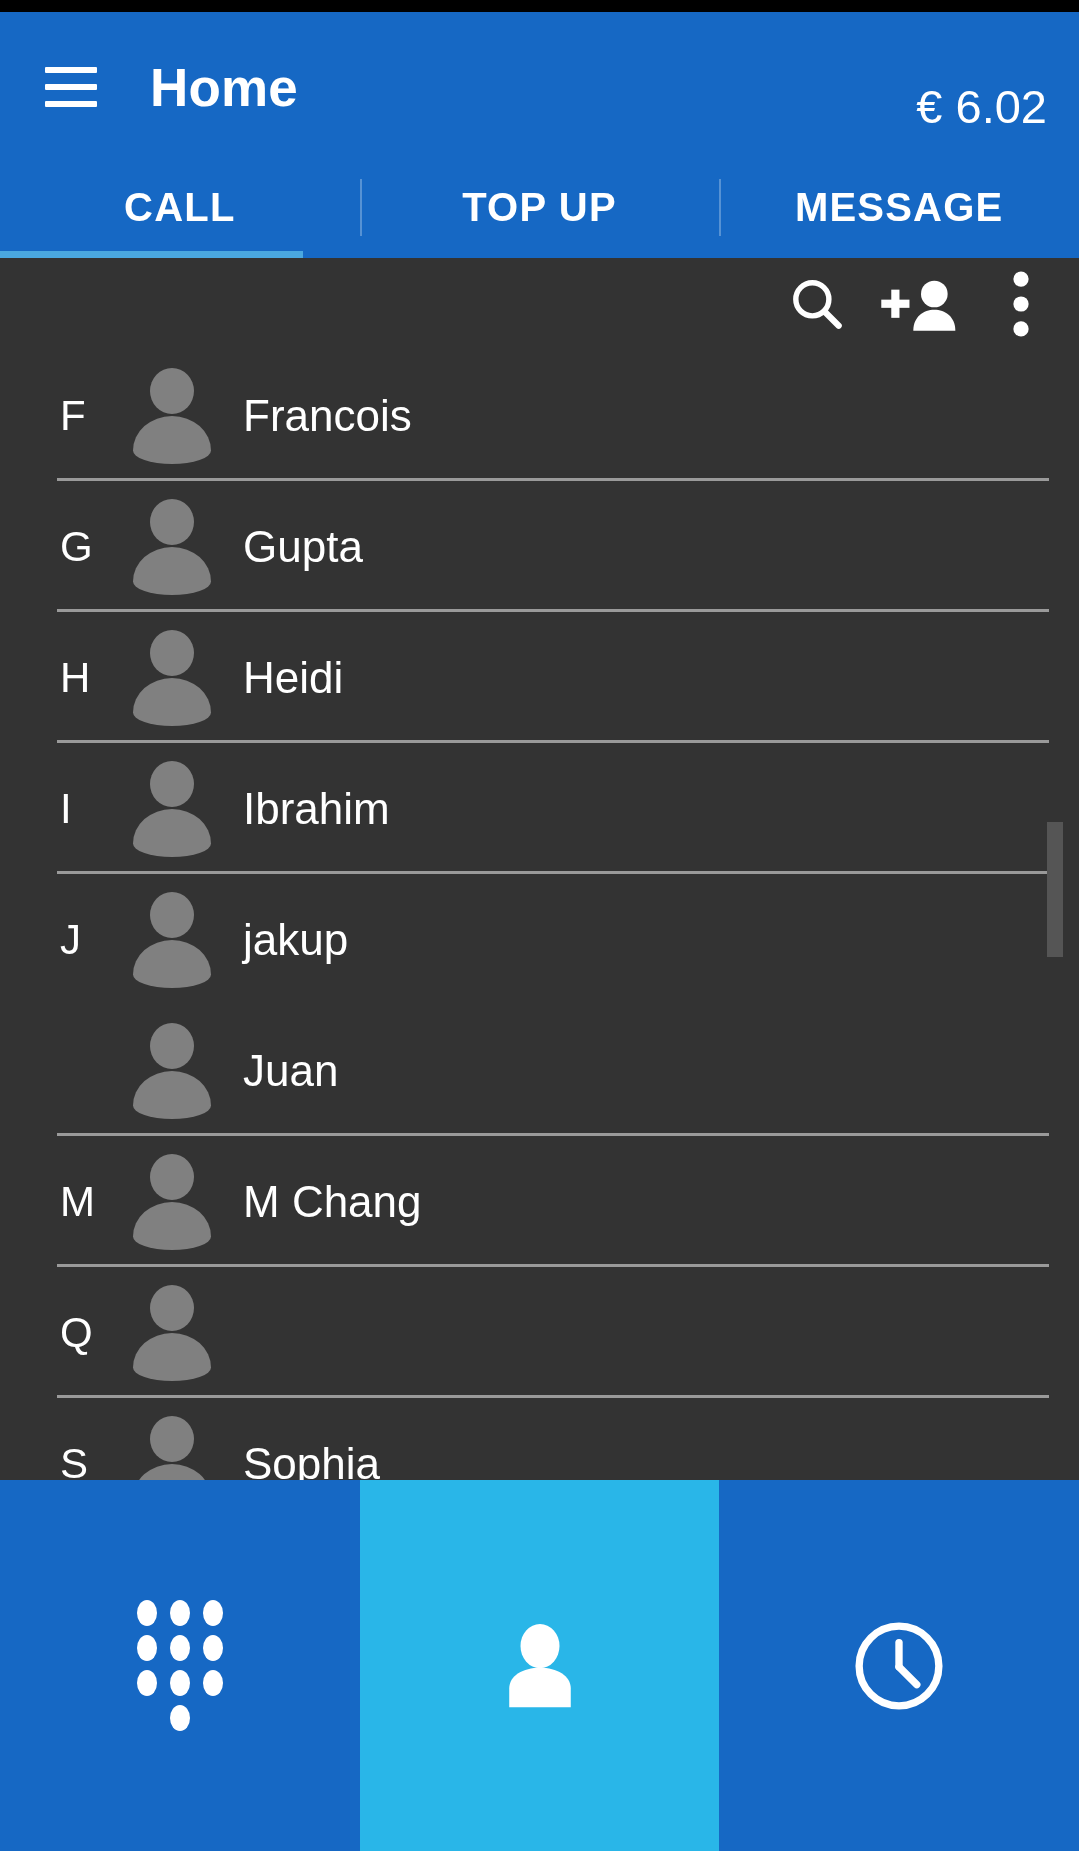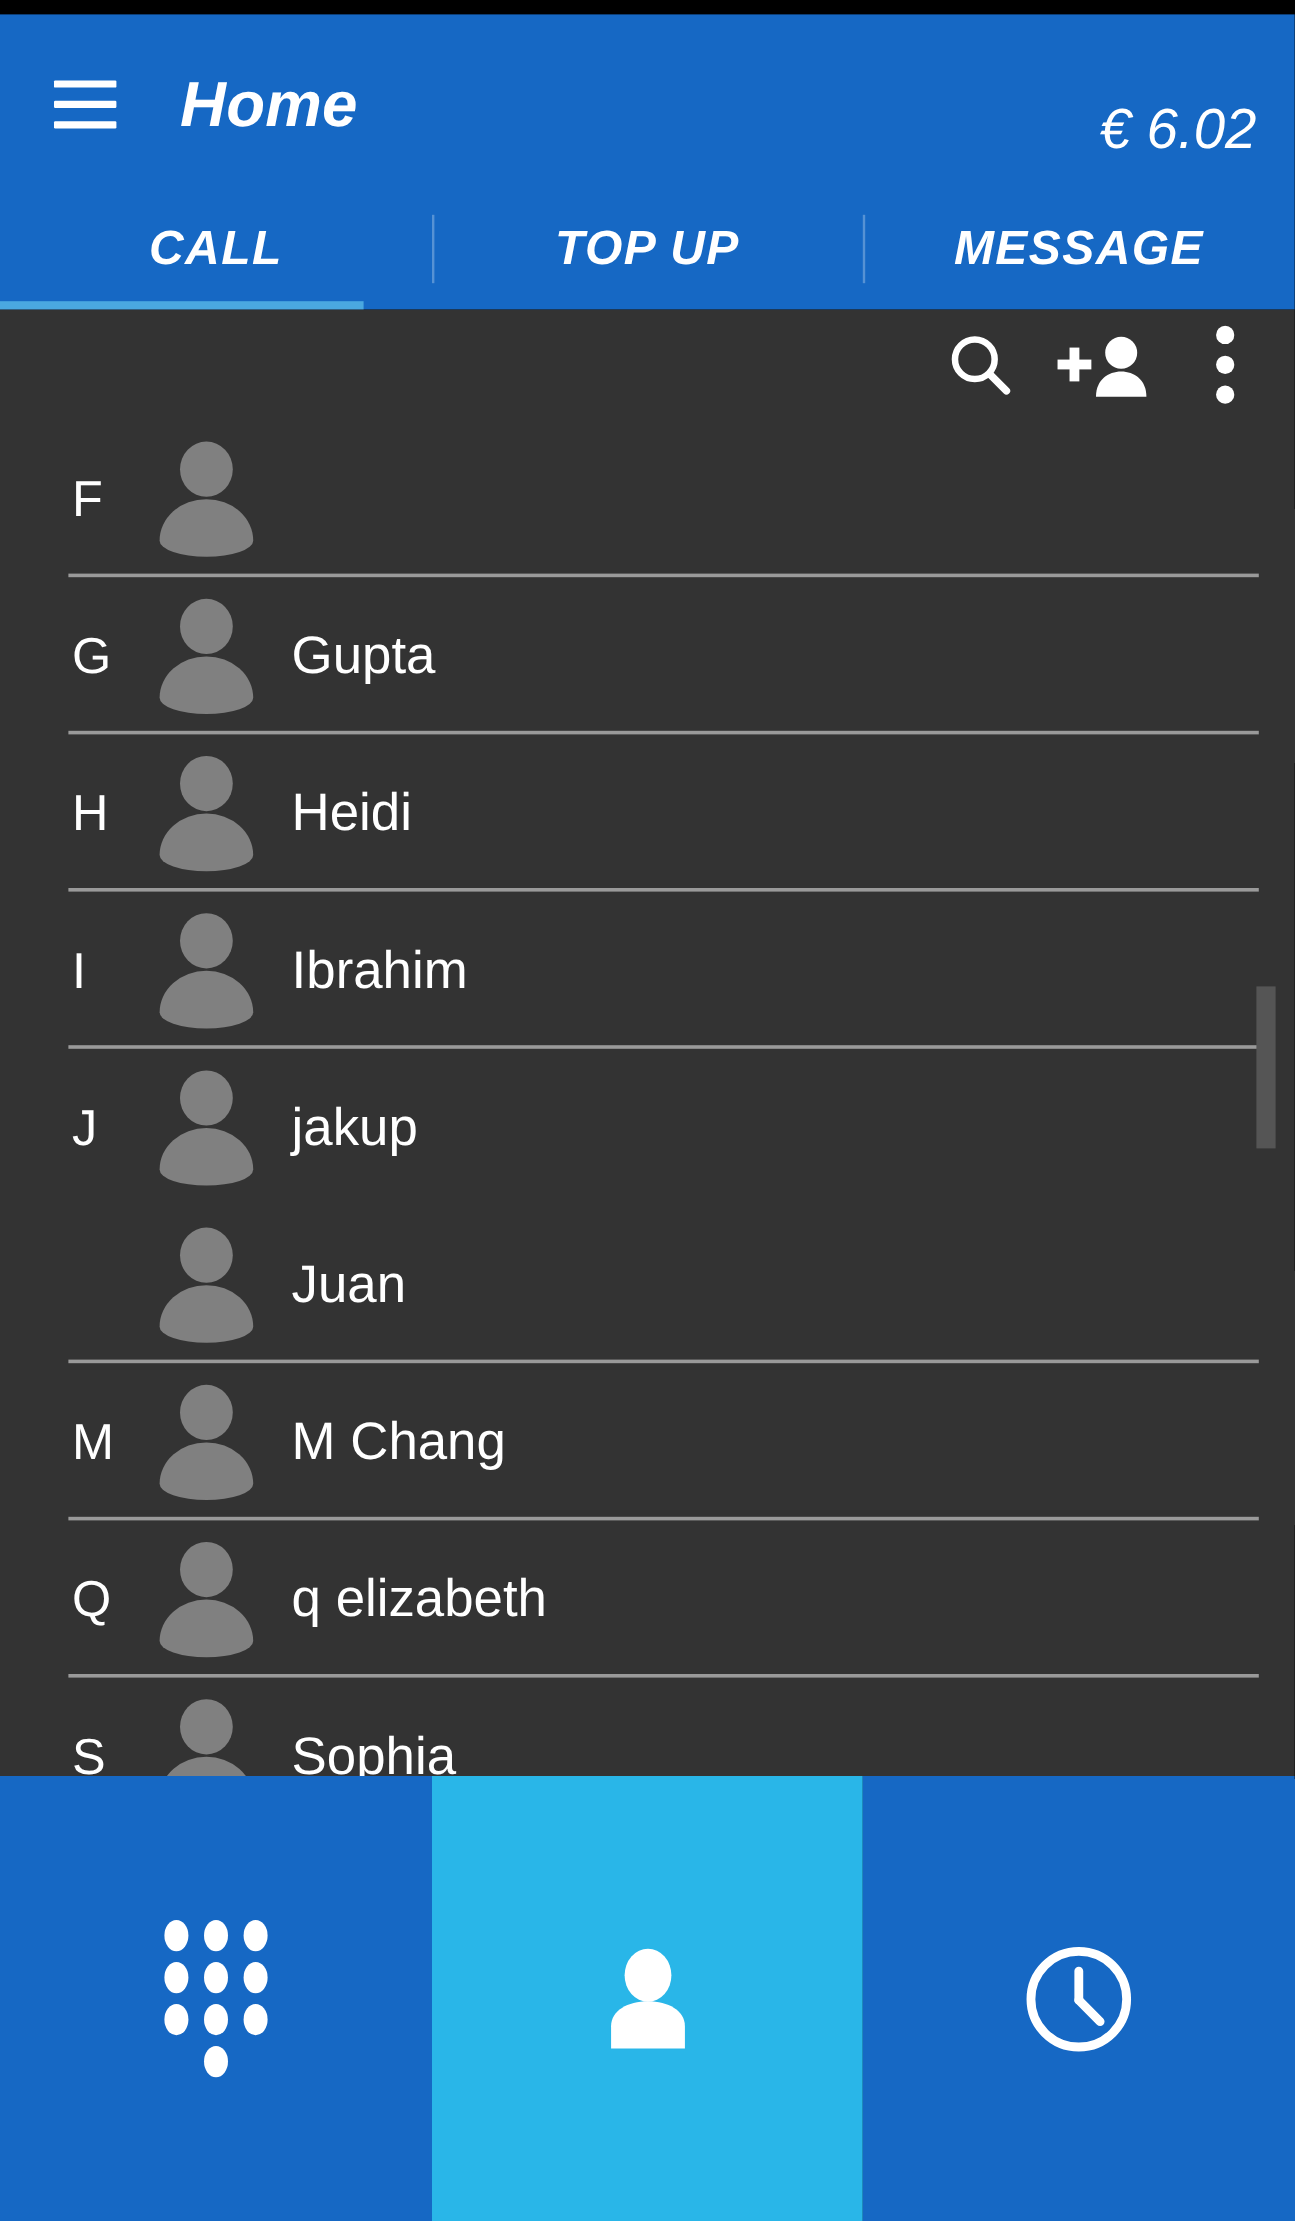--- a/index.html
+++ b/index.html
@@ -12,21 +12,20 @@
 
   
   .statusbar{
     position:absolute;left:0;top:0;width:1079px;height:12px;background:#000;
   }
 
   
   .header{
     position:absolute;left:0;top:12px;width:1079px;height:246px;
     background:#1668c4;
-    font-style:italic;
   }
   .appbar{
     position:absolute;left:0;top:0;width:1079px;height:145px;
   }
   .hamburger{
     position:absolute;left:45px;top:55px;width:52px;height:40px;
     display:flex;flex-direction:column;justify-content:space-between;
     cursor:pointer;
   }
   .hamburger span{display:block;height:6px;width:52px;background:#fff;border-radius:1px;}
@@ -203,20 +202,21 @@
     </div>
 
     <div class="contact-list">
 
       <div class="contact-row">
         <div class="section-letter">F</div>
         <div class="avatar">
           <div class="head"></div>
           <div class="body"></div>
         </div>
+        <div class="contact-name">Francois</div>
         <div class="divider"></div>
       </div>
 
       <div class="contact-row">
         <div class="section-letter">G</div>
         <div class="avatar">
           <div class="head"></div>
           <div class="body"></div>
         </div>
         <div class="contact-name">Gupta</div>
@@ -271,21 +271,20 @@
         <div class="contact-name">M Chang</div>
         <div class="divider"></div>
       </div>
 
       <div class="contact-row">
         <div class="section-letter">Q</div>
         <div class="avatar">
           <div class="head"></div>
           <div class="body"></div>
         </div>
-        <div class="contact-name">q elizabeth</div>
         <div class="divider"></div>
       </div>
 
       <div class="contact-row">
         <div class="section-letter">S</div>
         <div class="avatar">
           <div class="head"></div>
           <div class="body"></div>
         </div>
         <div class="contact-name">Sophia</div>

